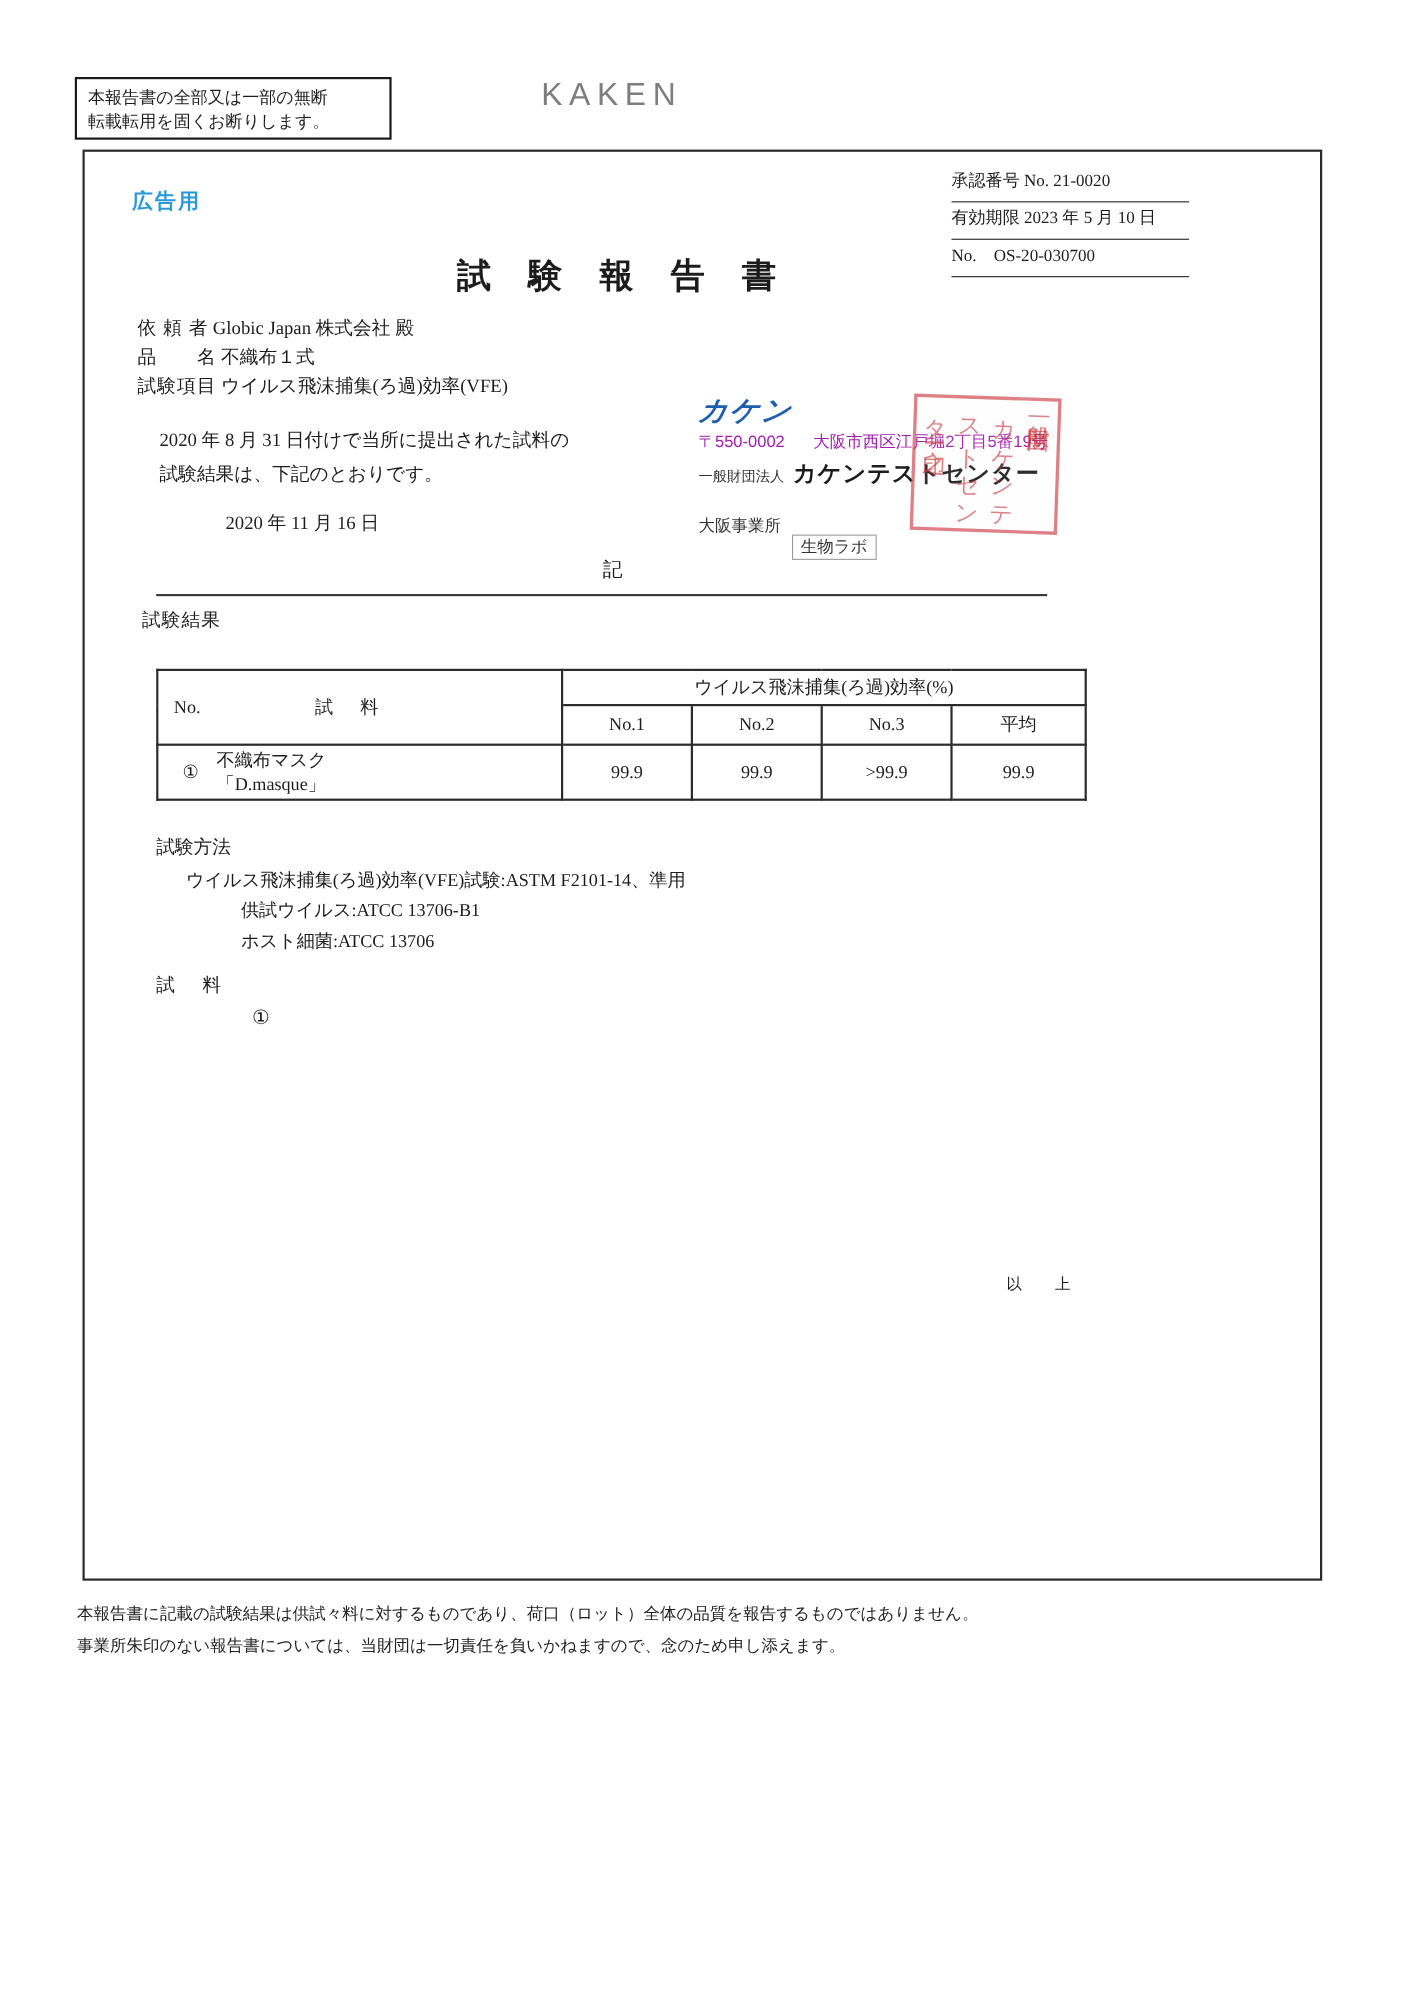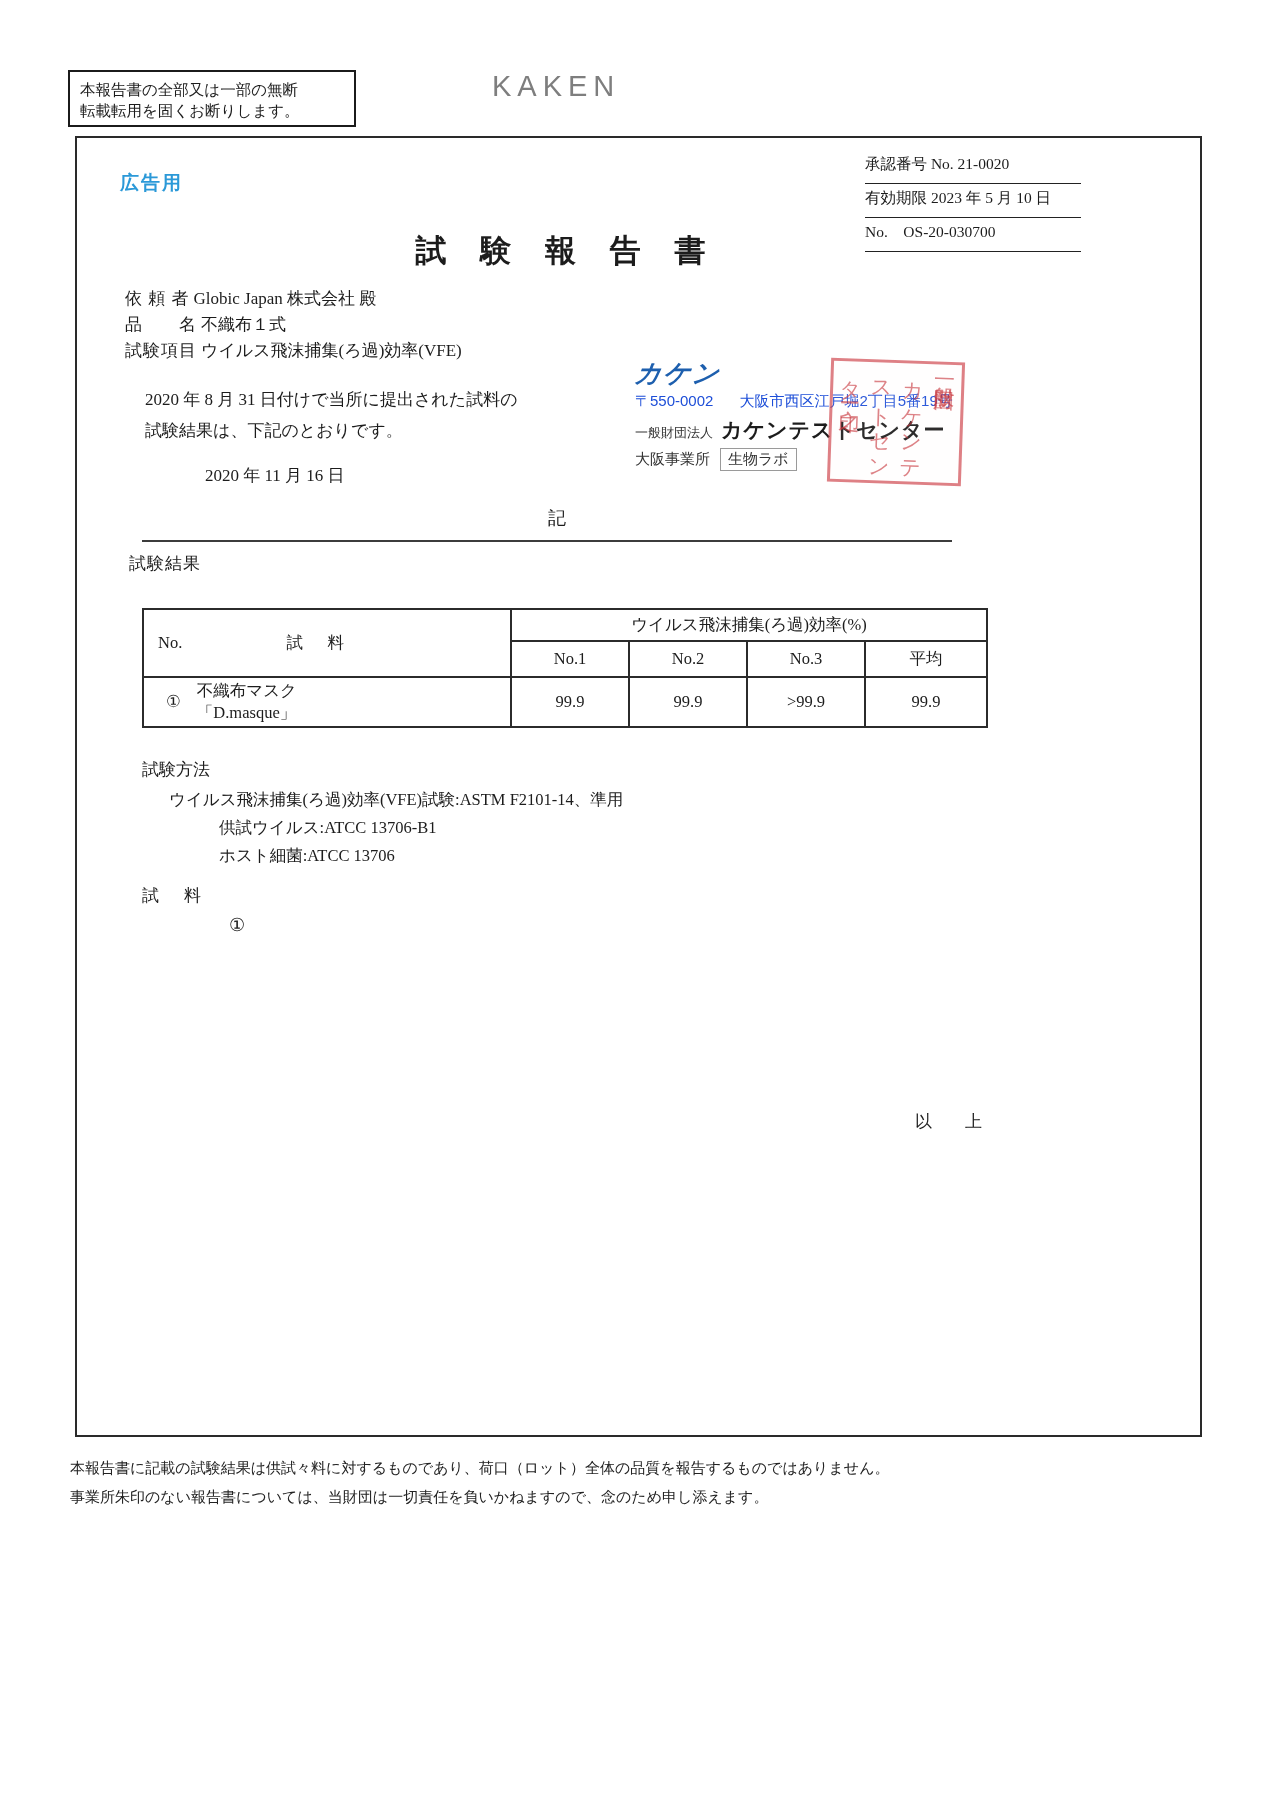--- a/index.html
+++ b/index.html
@@ -32,28 +32,28 @@
   .fields .frow { display:flex; gap:4px; line-height:26px; white-space:nowrap; }
   .fields .flabel { letter-spacing:1px; }
 
   .body-par { position:absolute; left:68px; top:246px; font-size:17px; line-height:31px; }
   .doc-date { position:absolute; left:128px; top:326px; font-size:17px; }
 
   
   .org-logo { position:absolute; left:558px; top:218px; color:#1d5fae; font-weight:bold; font-style:italic;
     font-family:"Liberation Sans","DejaVu Sans",sans-serif; font-size:26px; letter-spacing:2px; transform:skewX(-8deg); }
   .org-addr { position:absolute; left:558px; top:254px; font-family:"Liberation Sans","DejaVu Sans",sans-serif;
-    font-size:15px; color:#1d4ed8; display:flex; gap:26px; white-space:nowrap; }
+    font-size:15px; color:#a21caf; display:flex; gap:26px; white-space:nowrap; }
   .org-name-row { position:absolute; left:558px; top:278px; display:flex; align-items:baseline; gap:8px; white-space:nowrap;
     font-family:"Liberation Sans","DejaVu Sans",sans-serif; }
   .org-corp { font-size:13px; color:#333; }
   .org-name { font-size:21px; font-weight:bold; color:#1c1c1c; letter-spacing:1px; }
   .org-office-row { position:absolute; left:558px; top:310px; display:flex; align-items:center; gap:10px;
     font-family:"Liberation Sans","DejaVu Sans",sans-serif; font-size:15px; color:#333; }
-  .org-lab { border:1px solid #9a9a9a; padding:1px 7px; }
+  .org-lab { border:1px solid #9a9a9a; padding:1px 7px;margin-top:38px; }
 
   
   .seal { position:absolute; left:752px; top:222px; width:134px; height:124px;
     border:3px solid rgba(205,60,68,0.65); transform:rotate(2deg); background:rgba(255,240,240,0.08);
     display:flex; flex-direction:row; justify-content:space-between; padding:4px 6px;
     color:rgba(200,55,62,0.62); font-size:21px; line-height:1.05; }
   .seal .seal-col { writing-mode:vertical-rl; letter-spacing:2px; }
 
   .ki { position:absolute; left:0; top:368px; width:960px; text-align:center; font-size:18px; }
   .ki-rule { position:absolute; left:65px; top:402px; width:810px; border-top:2px solid #3c3c3c; height:0; }
@@ -78,21 +78,21 @@
   .method-l1 { position:absolute; left:92px; top:651px; font-size:16.5px; }
   .method-l2 { position:absolute; left:142px; top:679px; font-size:16.5px; }
   .method-l3 { position:absolute; left:142px; top:707px; font-size:16.5px; }
 
   .sample-heading { position:absolute; left:65px; top:746px; font-size:17px; letter-spacing:4px; }
   .sample-mark { position:absolute; left:152px; top:776px; font-size:18px; }
 
   .watermark { position:absolute; left:50px; top:838px; font-family:"Liberation Sans","DejaVu Sans",sans-serif;
     font-size:27px; font-weight:bold; letter-spacing:7px; color:#4a8fc7; opacity:0.85; white-space:nowrap; }
 
-  .closing { position:absolute; left:838px; top:972px; font-size:17px; letter-spacing:8px;font-family:Liberation Serif, serif; }
+  .closing { position:absolute; left:838px; top:1021px; font-size:14px; letter-spacing:8px;font-family:Liberation Serif, serif; }
 
   .footer-note { position:absolute; left:70px; top:1454px; width:1120px; font-size:15px; line-height:29px; color:#222; }
 </style>
 </head>
 <body>
 
 <div class="page">
 
   <div class="notice-box">
     <span>本報告書の全部又は一部の無断</span><br>

